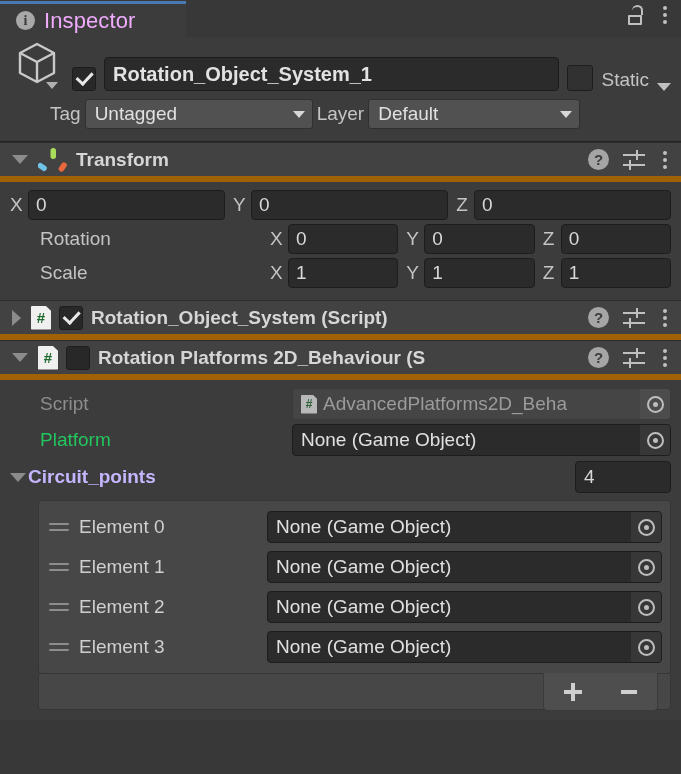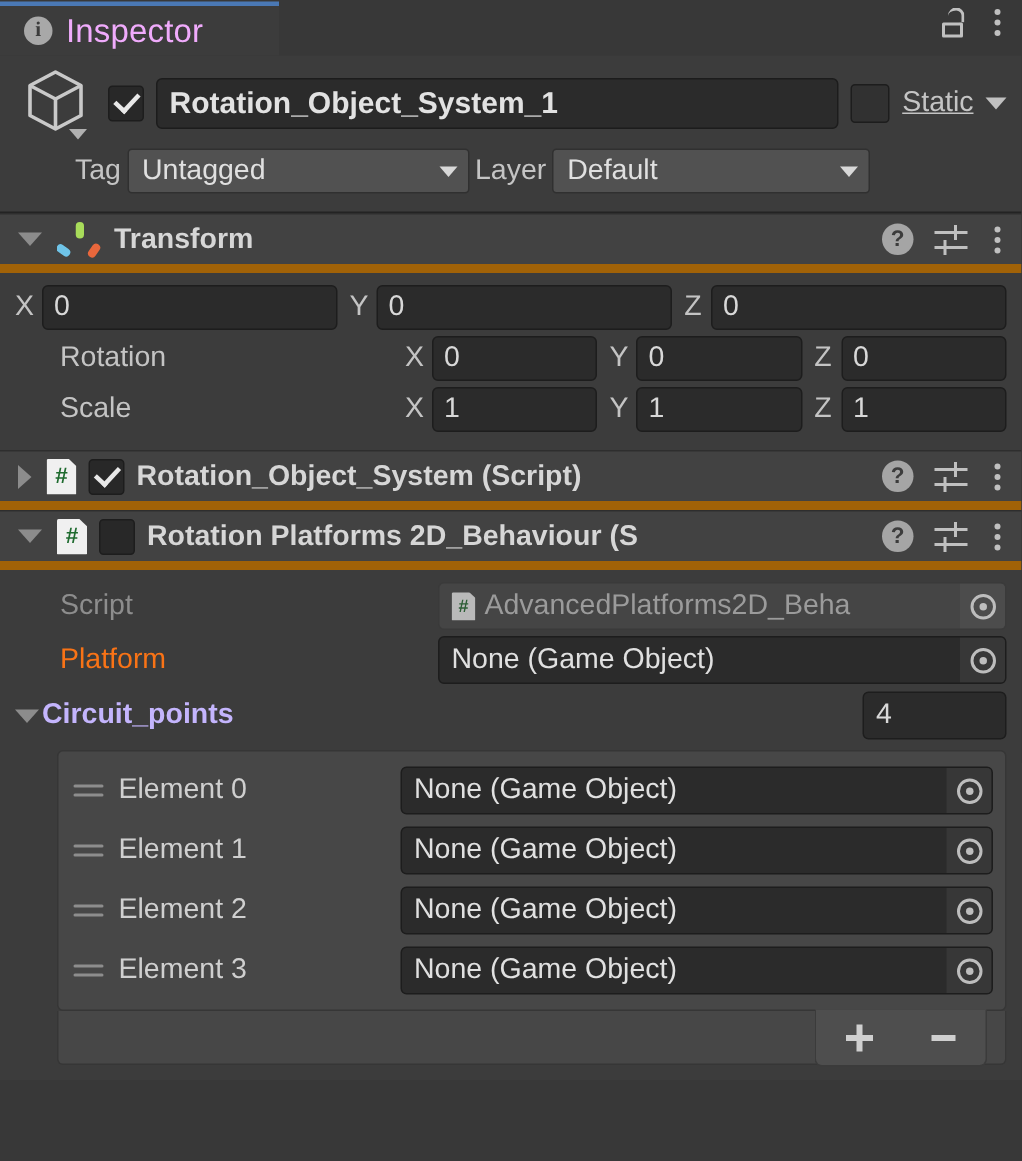--- a/index.html
+++ b/index.html
@@ -52,21 +52,21 @@
   }
   .kebab { display: flex; flex-direction: column; gap: 3px; align-items: center; padding: 2px 4px; }
   .kebab i { width: 4px; height: 4px; border-radius: 50%; background: #c0c0c0; display: block; }
 
   
   .go-header {
     background: #3c3c3c;
     padding: 10px 10px 12px 10px;
     border-bottom: 1px solid #232323;
   }
-  .go-row1 { display: flex; align-items: center; gap: 8px; height: 44px; }
+  .go-row1 { display: flex; align-items: flex-end; gap: 8px; height: 44px; }
   .cube-wrap { width: 54px; height: 52px; position: relative; flex: none; }
   .cube-wrap svg { position: absolute; left: 6px; top: 2px; }
   .cube-caret {
     position: absolute; right: 6px; bottom: 2px;
     width: 0; height: 0;
     border-left: 6px solid transparent; border-right: 6px solid transparent;
     border-top: 7px solid #b0b0b0;
   }
   .cb {
     width: 24px; height: 24px; flex: none;
@@ -83,21 +83,21 @@
     flex: 1; height: 34px;
     background: #2b2b2b; border: 1px solid #1c1c1c; border-radius: 4px;
     display: flex; align-items: center; padding: 0 8px;
     font-size: 20px; font-weight: bold; color: #e2e2e2;
     overflow: hidden; white-space: nowrap;
   }
   .static-cb {
     width: 26px; height: 26px; flex: none;
     background: #313131; border: 1px solid #1d1d1d; border-radius: 3px;
   }
-  .static-label { font-size: 19px; color: #c4c4c4; flex: none; text-decoration: underline; }
+  .static-label { font-size: 19px; color: #c4c4c4; flex: none; }
   .caret-down {
     width: 0; height: 0; flex: none;
     border-left: 7px solid transparent; border-right: 7px solid transparent;
     border-top: 8px solid #c0c0c0;
   }
   .go-row2 { display: flex; align-items: center; gap: 4px; margin-top: 8px; padding-left: 40px; }
   .fld-label { font-size: 19px; color: #c4c4c4; flex: none; }
   .dropdown {
     height: 30px; background: #515151; border: 1px solid #303030; border-radius: 3px;
     display: flex; align-items: center; justify-content: space-between;
@@ -152,21 +152,21 @@
   .axis-letter { font-size: 19px; color: #c4c4c4; width: 12px; text-align: center; flex: none; }
   .num-field {
     flex: 1; height: 30px; background: #2b2b2b; border: 1px solid #1d1d1d; border-radius: 4px;
     display: flex; align-items: center; padding: 0 7px;
     font-size: 19px; color: #d8d8d8;
   }
   .axis + .axis { margin-left: 8px; }
 
   
   .prop-row { display: flex; align-items: center; height: 36px; }
-  .prop-label { width: 282px; font-size: 19px; color: #f97316; padding-left: 30px; flex: none; }
+  .prop-label { width: 282px; font-size: 19px; color: #22c55e; padding-left: 30px; flex: none; }
   .prop-label.dim { color: #8d8d8d; }
   .obj-field {
     flex: 1; height: 32px; border-radius: 4px;
     display: flex; align-items: center; justify-content: space-between;
     background: #2b2b2b; border: 1px solid #1d1d1d;
     font-size: 19px; color: #e0e0e0;
     overflow: hidden;
   }
   .obj-field.disabled { background: #454545; border-color: #3a3a3a; color: #9b9b9b; }
   .obj-text { display: flex; align-items: center; gap: 6px; padding-left: 8px; white-space: nowrap; overflow: hidden; }

